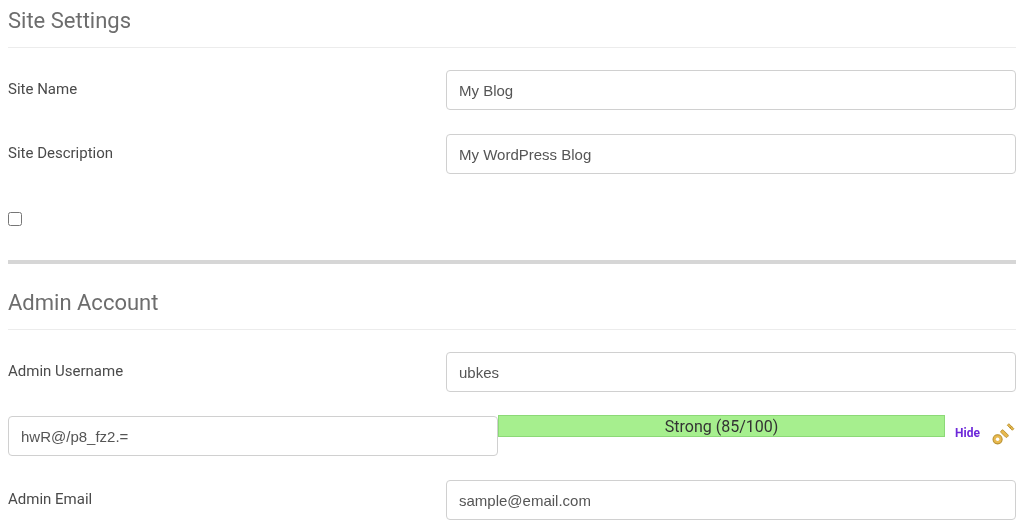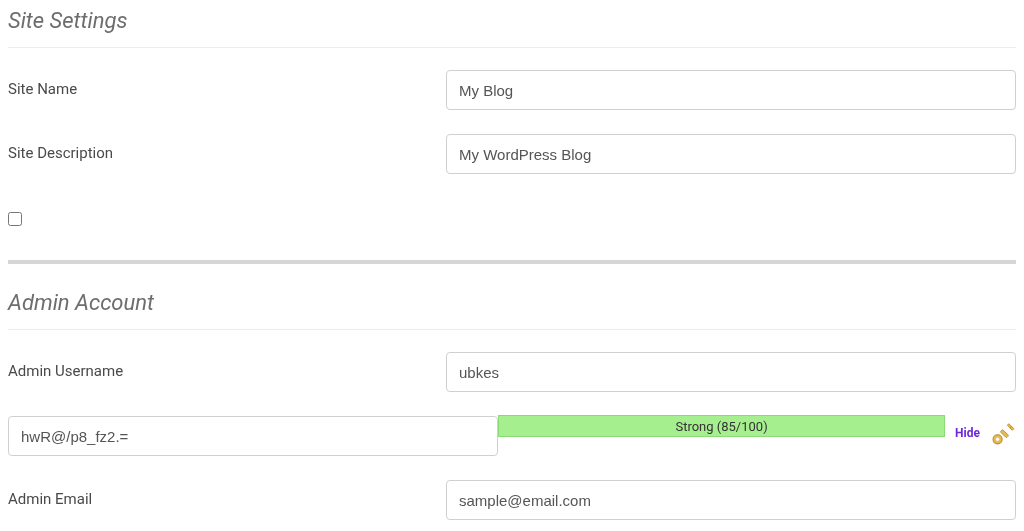--- a/index.html
+++ b/index.html
@@ -9,21 +9,20 @@
       color: #555;
       background: #fff;
       padding: 0 8px 20px 8px;
       width: 1024px;
     }
     .section-title {
       font-size: 22px;
       font-weight: 400;
       color: #6d6d6d;
       padding: 8px 0 14px 0;
-      font-style: italic;
     }
     .section-rule {
       border: none;
       border-top: 1px solid #ececec;
       margin-bottom: 22px;
     }
     .heavy-rule {
       border: none;
       border-top: 4px solid #d6d6d6;
       margin: 34px 0 18px 0;
@@ -91,21 +90,21 @@
       cursor: help;
     }
     .strength-bar {
       width: 456px;
       height: 22px;
       background: #a6ef8e;
       border: 1px solid #8cd977;
       display: flex;
       align-items: center;
       justify-content: center;
-      font-size: 13px;
+      font-size: 16px;
       color: #333;
       margin-top: -1px;
     }
     .hide-link {
       font-size: 12px;
       font-weight: 700;
       color: #6d28d9;
       cursor: pointer;
       user-select: none;
       padding-top: 10px;

